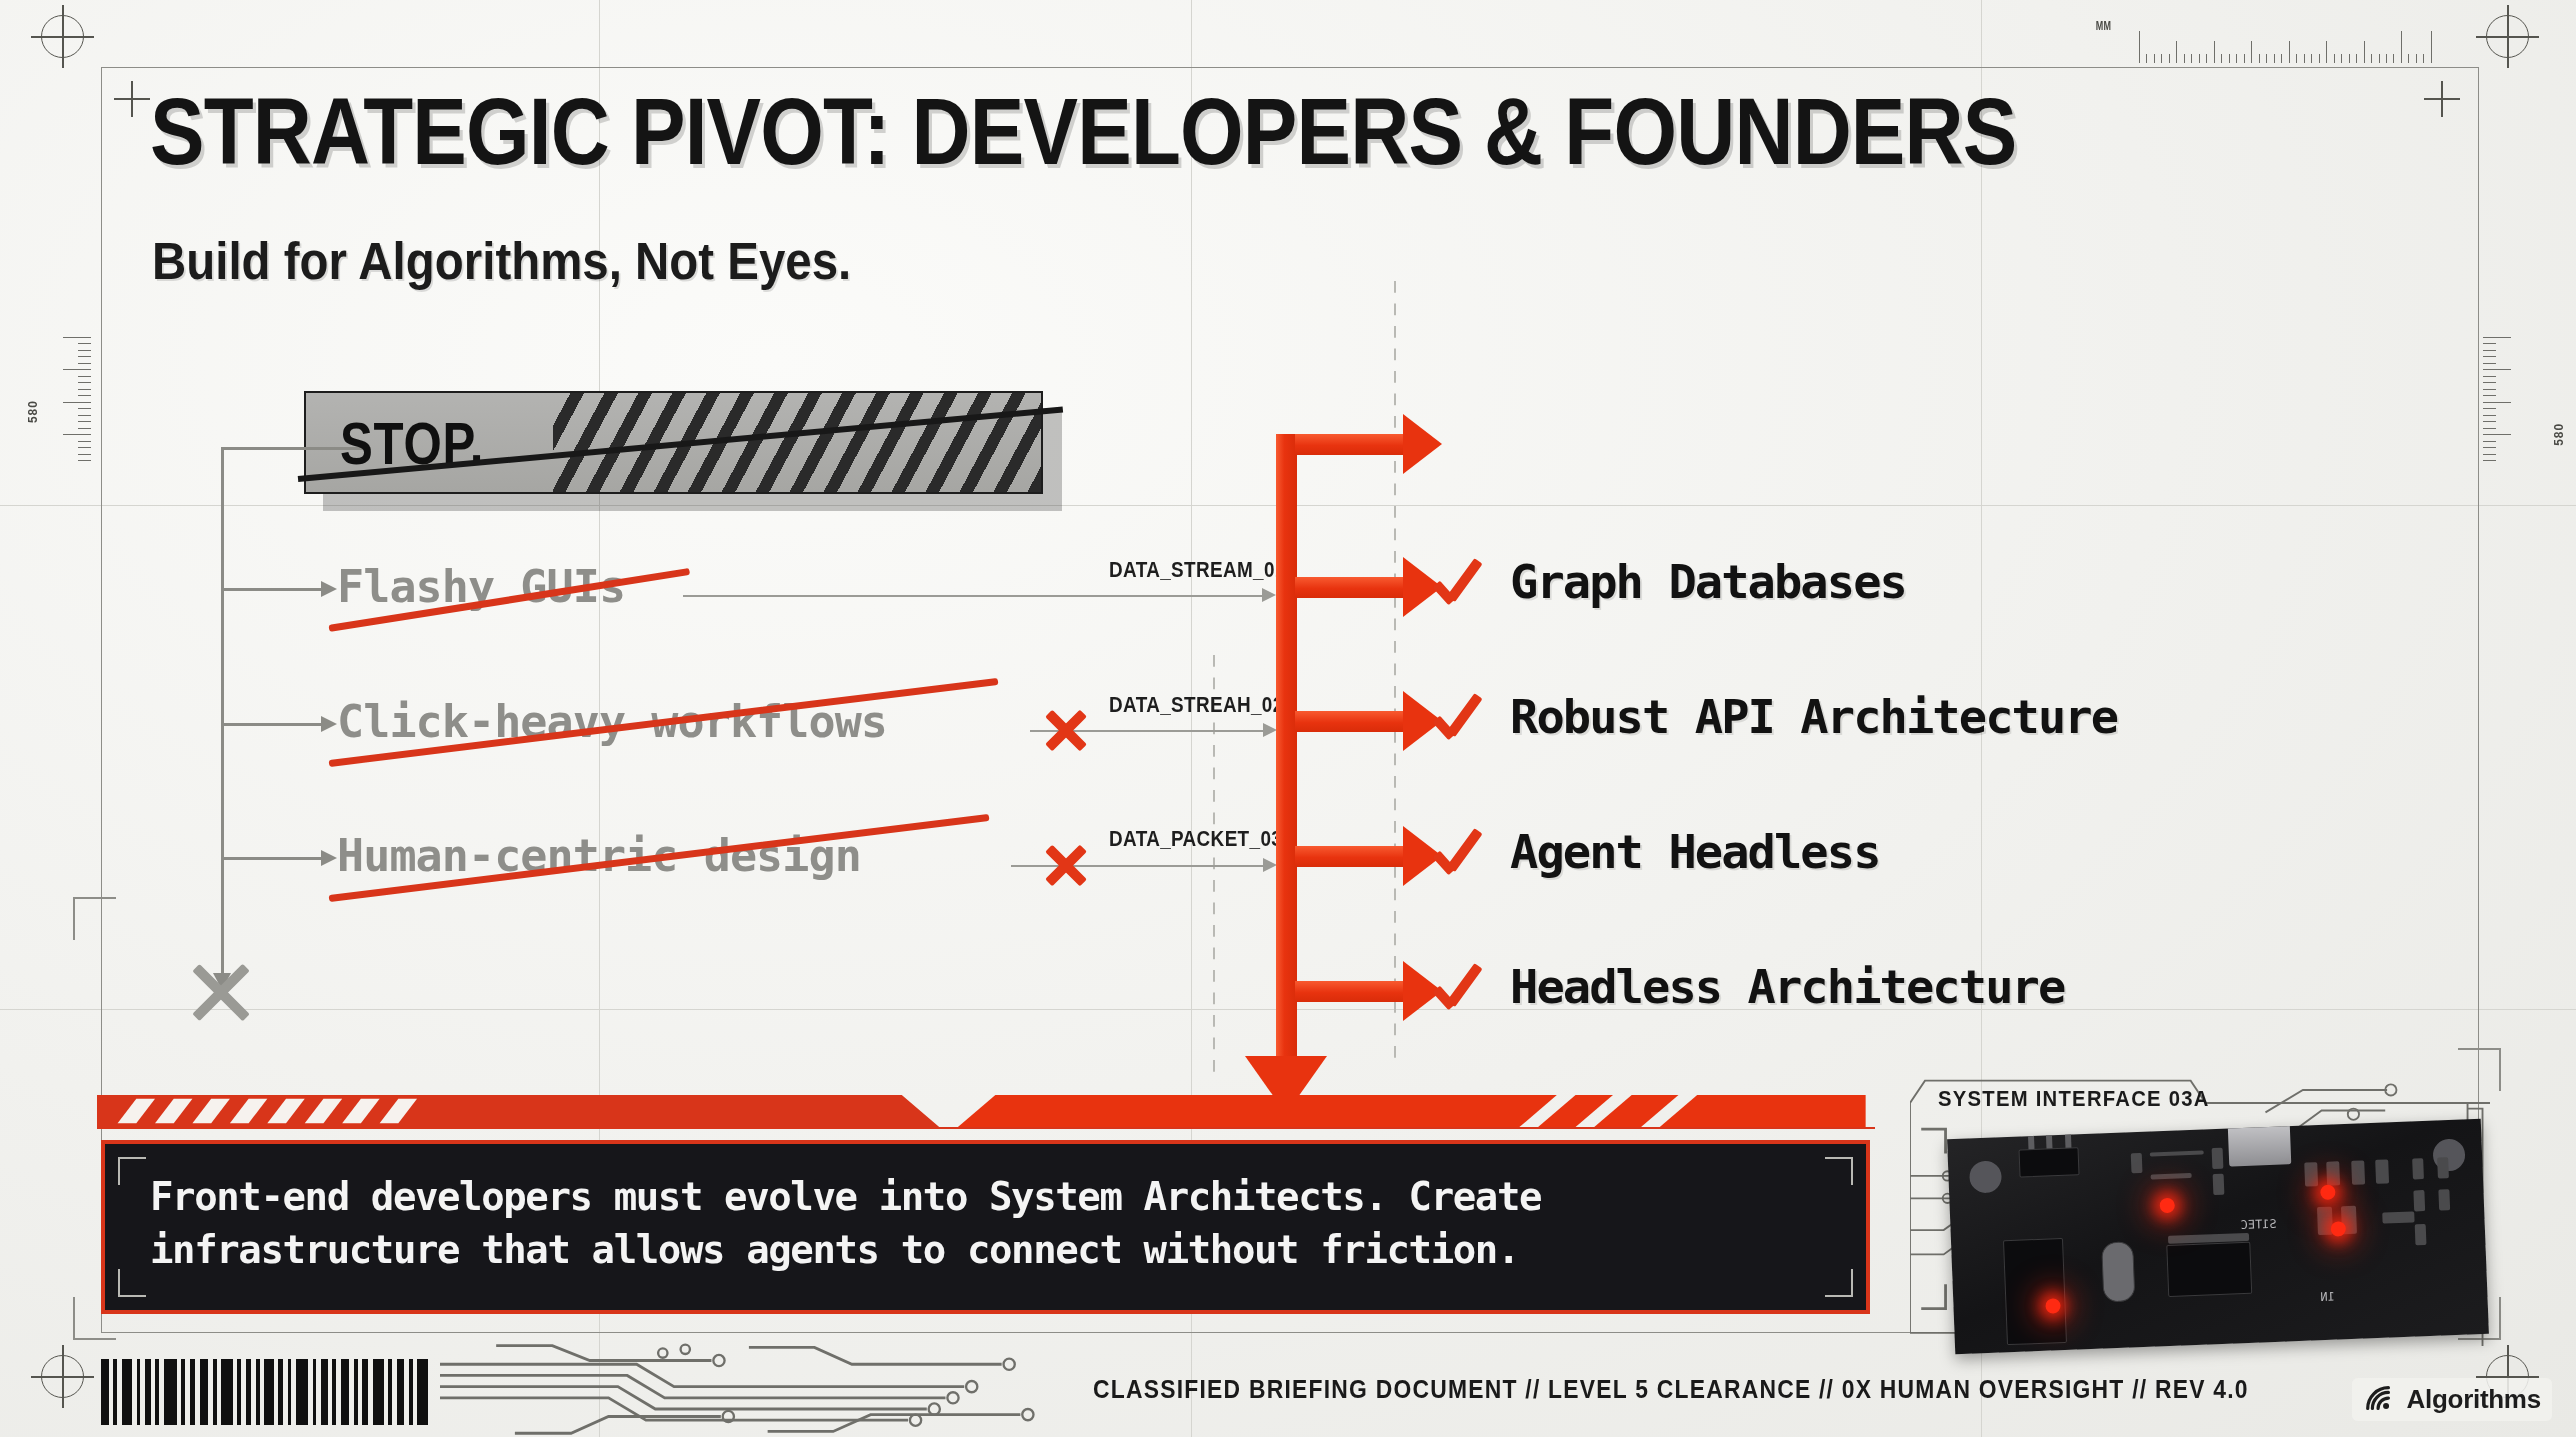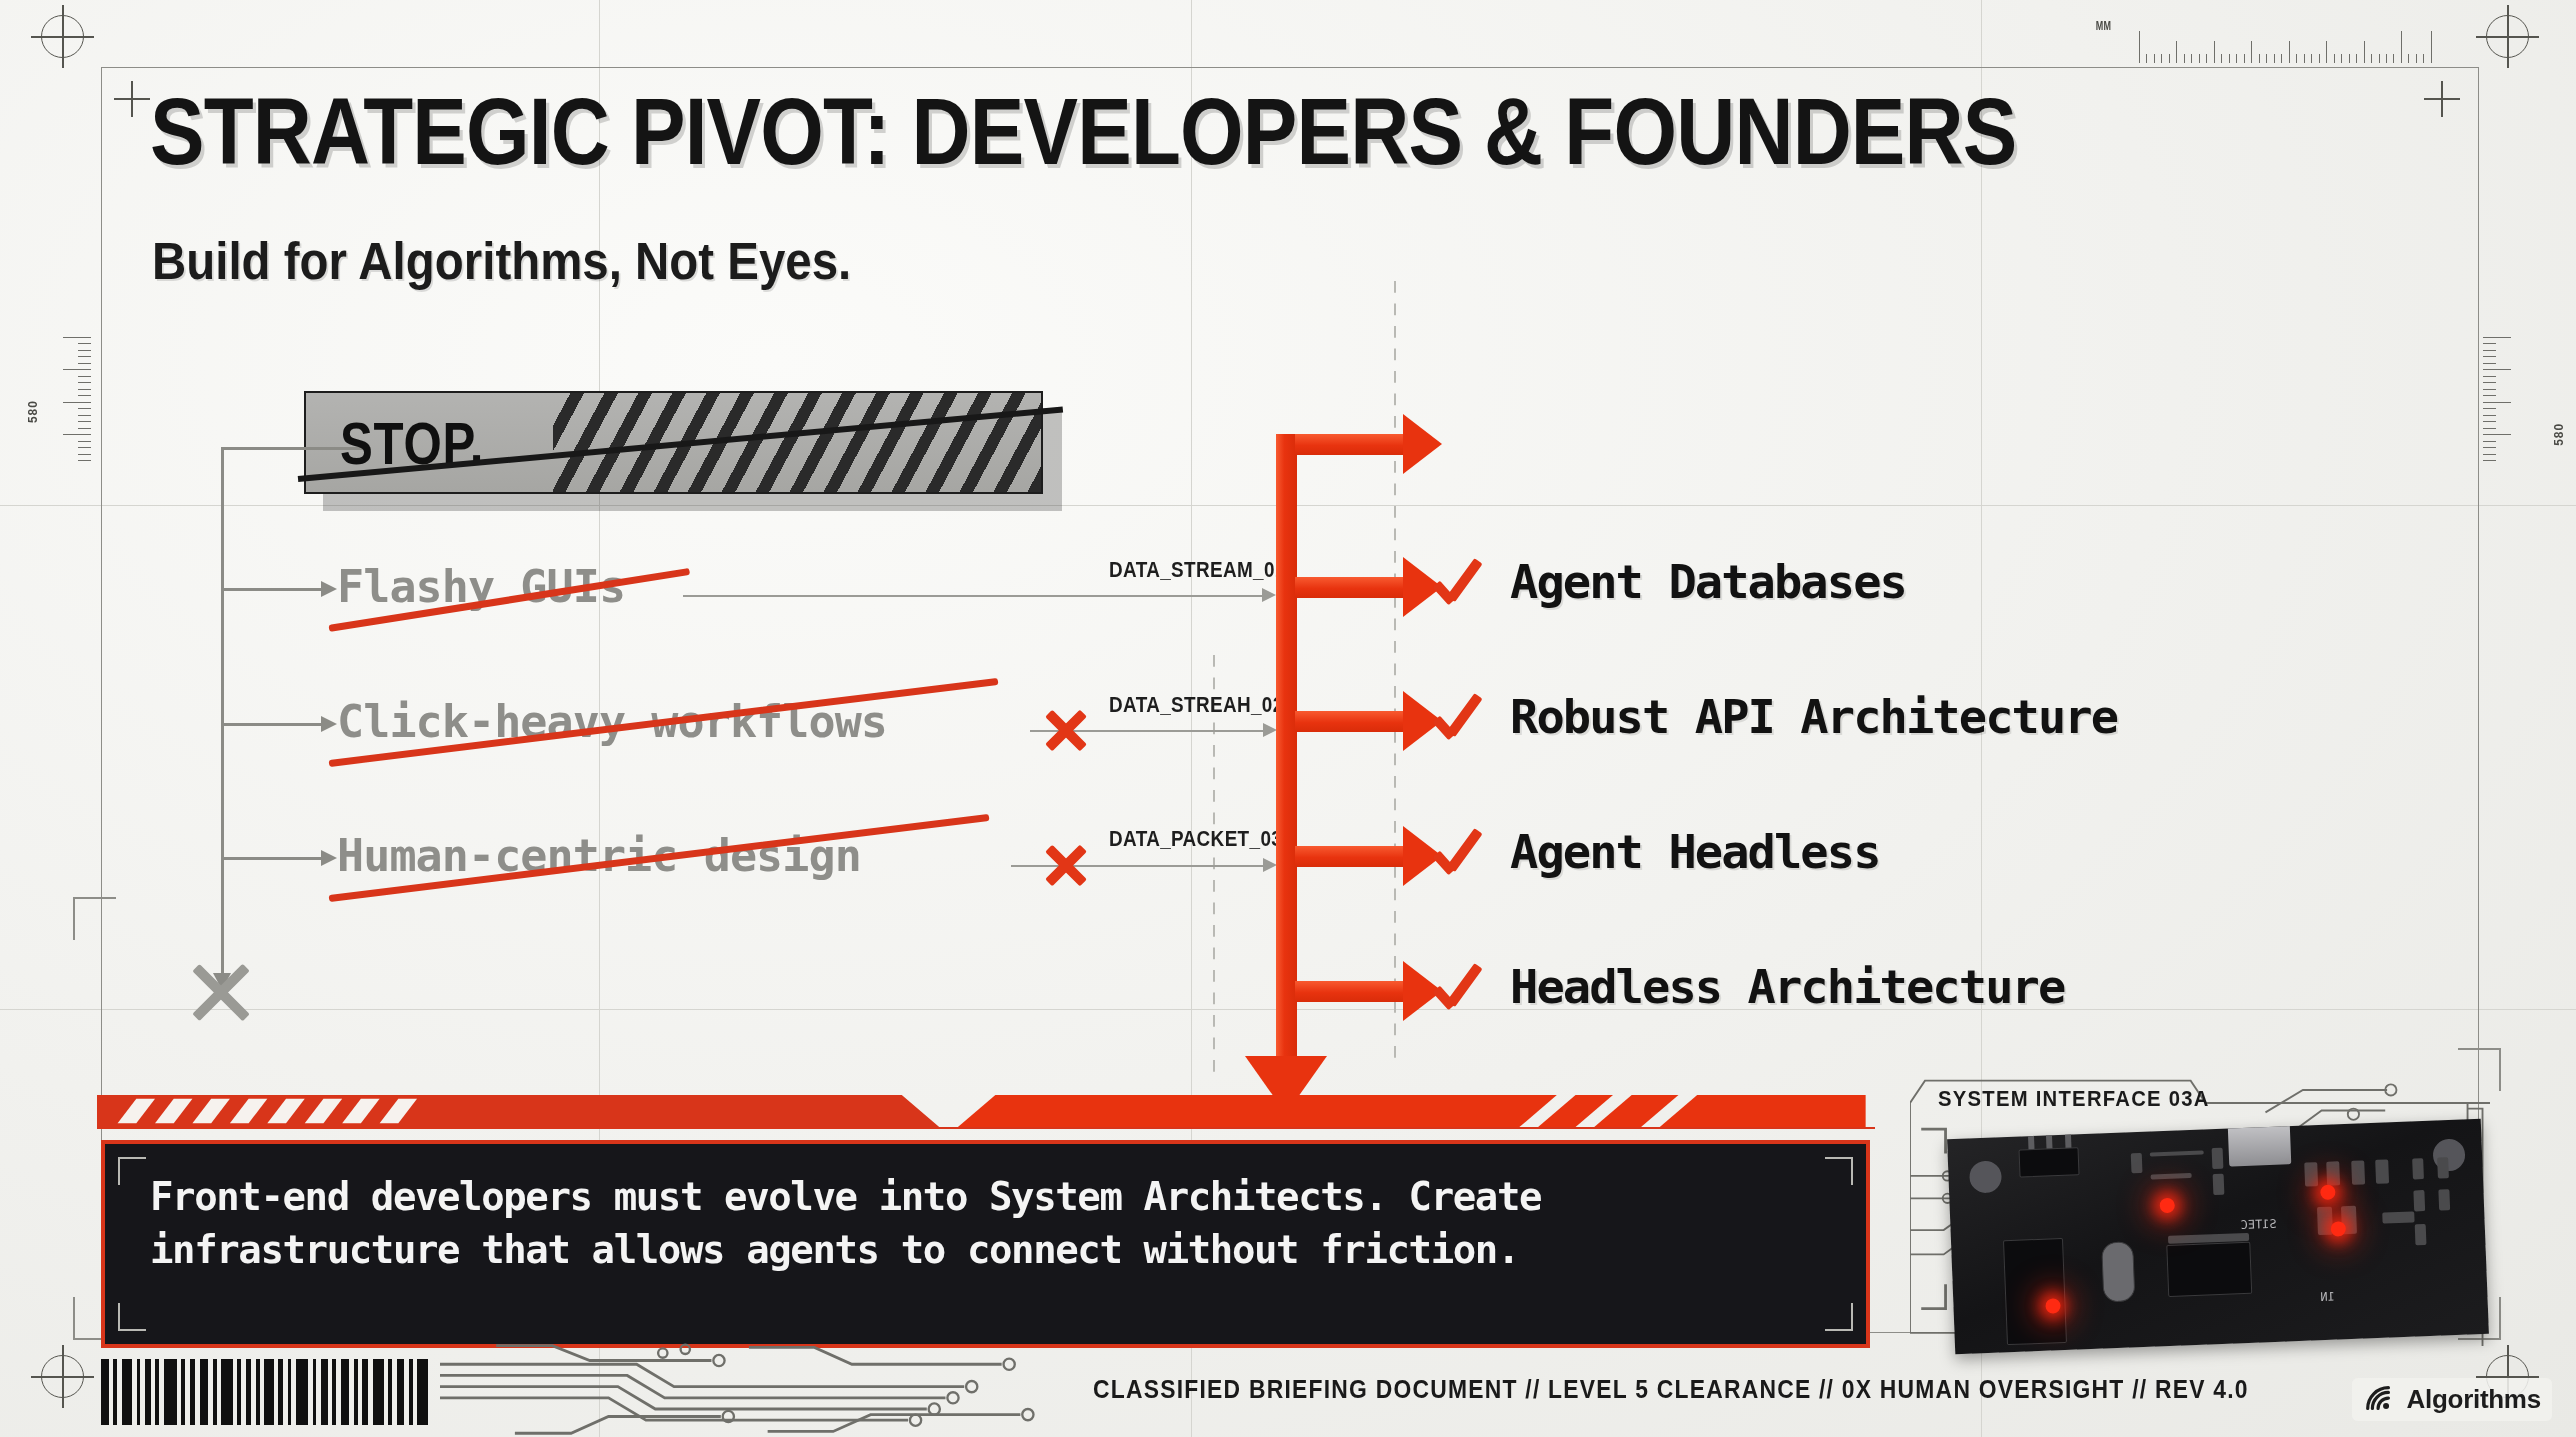--- a/index.html
+++ b/index.html
@@ -469,21 +469,21 @@
   .callout-header {
     position: absolute;
     left: 97px; top: 1093px;
     width: 1778px; height: 36px;
   }
   .callout-header svg { display: block; width: 100%; height: 100%; }
 
   .callout {
     position: absolute;
     left: 101px; top: 1140px;
-    width: 1769px; height: 208px;
+    width: 1769px; height: 174px;
     background: #16161a;
     border: 4.7px solid #d8351a;
     overflow: hidden;
   }
   .callout-text {
     position: absolute;
     left: 45px; top: 26px;
     right: 37px;
     font-family: "DejaVu Sans Mono", monospace;
     font-size: 39px;
@@ -785,21 +785,21 @@
   <div class="bus-red"></div>
   <div class="red-branch" style="top:434px; width:110px"></div>
   <div class="red-branch" style="top:577px; width:110px"></div>
   <div class="red-branch" style="top:711px; width:110px"></div>
   <div class="red-branch" style="top:846px; width:110px"></div>
   <div class="red-branch" style="top:981px; width:110px"></div>
   <div class="bus-red-down"></div>
 
   <div class="check-row" style="left:1432px; top:554px">
     <div class="check-mark"></div>
-    <div class="check-label">Agent Databases</div>
+    <div class="check-label">Graph Databases</div>
   </div>
   <div class="check-row" style="left:1432px; top:689px">
     <div class="check-mark"></div>
     <div class="check-label">Robust API Architecture</div>
   </div>
   <div class="check-row" style="left:1432px; top:824px">
     <div class="check-mark"></div>
     <div class="check-label">Agent Headless</div>
   </div>
   <div class="check-row" style="left:1432px; top:959px">

